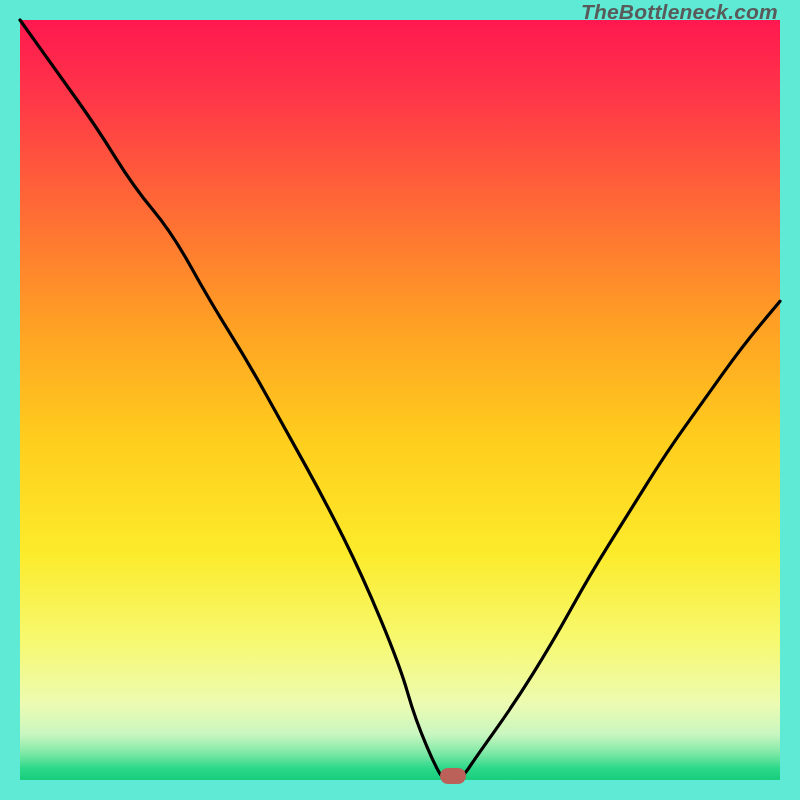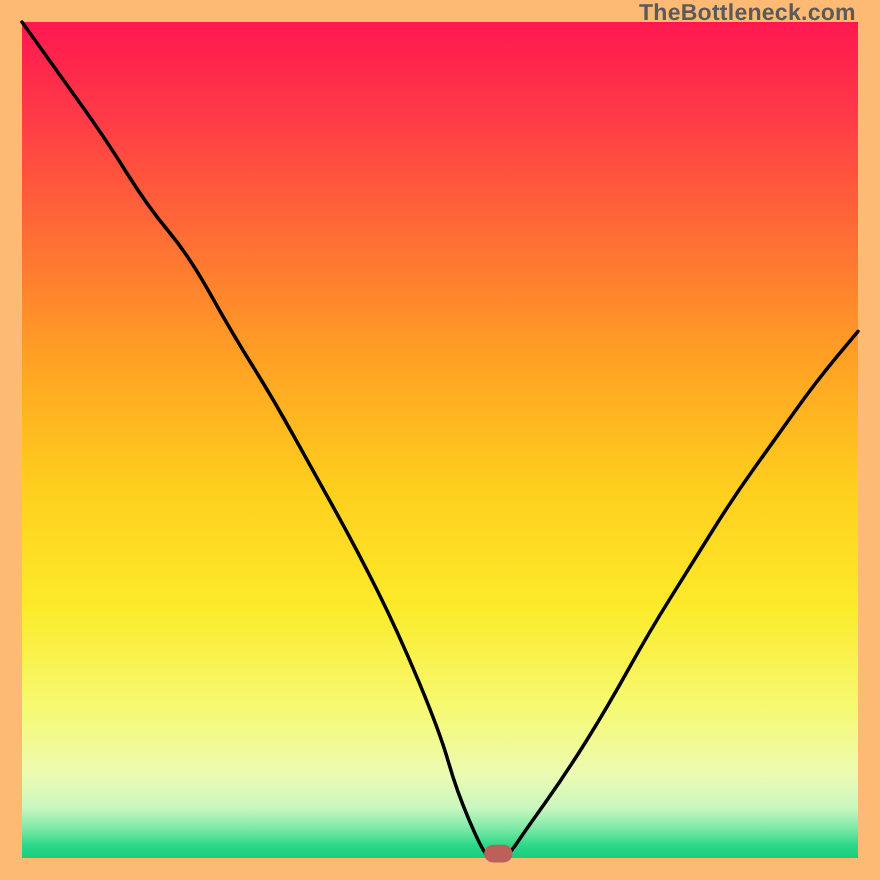--- a/index.html
+++ b/index.html
@@ -9,21 +9,22 @@
     height: 800px;
     background: #000;
     overflow: hidden;
   }
   .frame {
     position: absolute;
     left: 0;
     top: 0;
     width: 800px;
     height: 800px;
-    background: #fdba74;
+    background: #5eead4;
+    font-style: italic;
   }
   .plot-area {
     position: absolute;
     left: 20px;
     top: 20px;
     width: 760px;
     height: 760px;
   }
   .gradient-bg {
     position: absolute;

